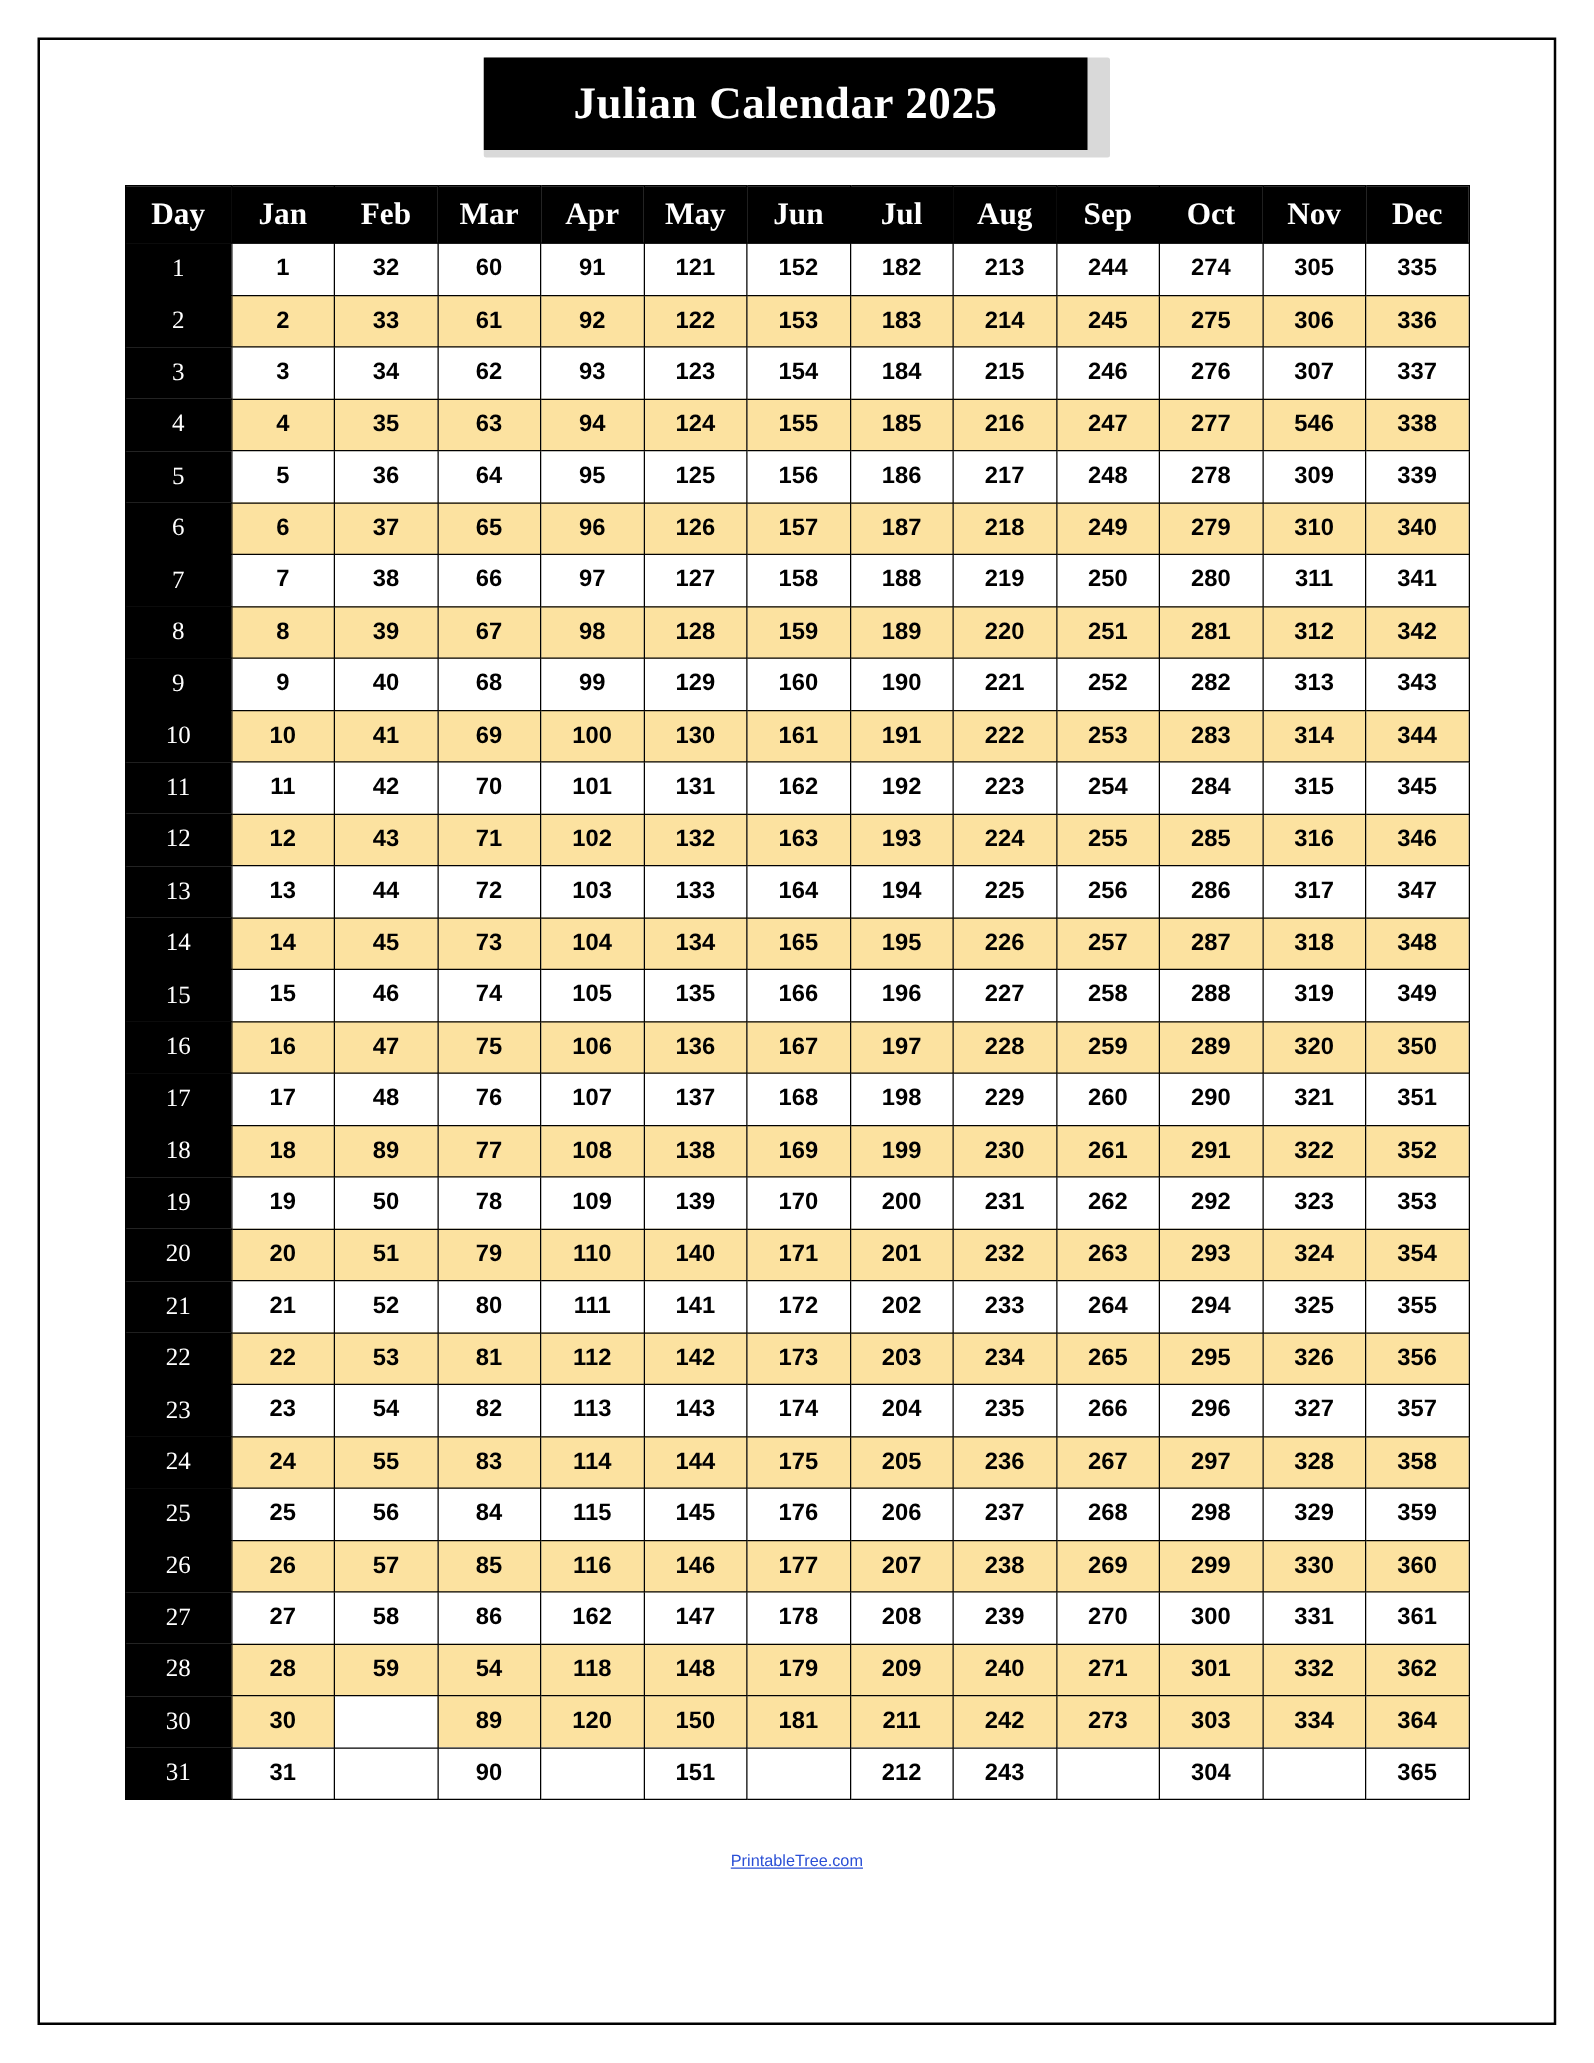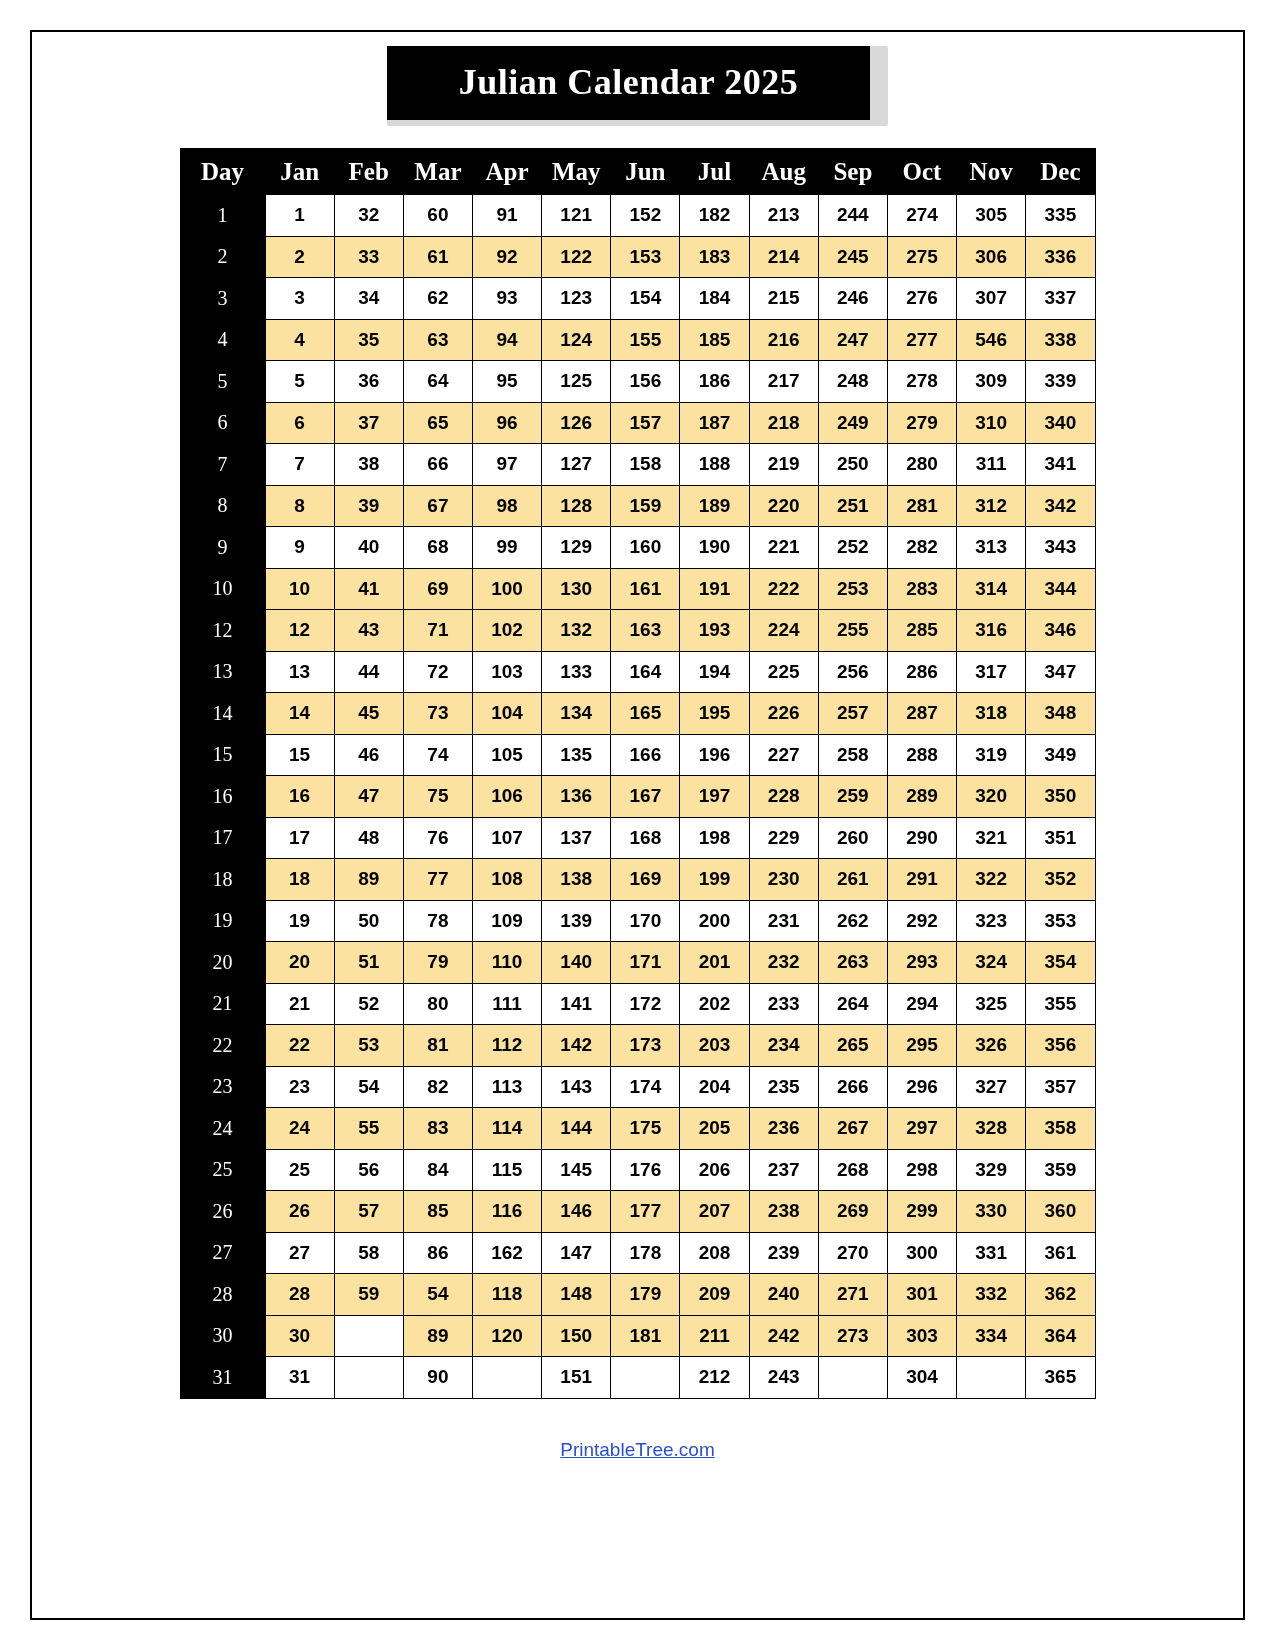--- a/index.html
+++ b/index.html
@@ -44,21 +44,21 @@
     color: #ffffff;
     font-size: 36px;
     font-weight: bold;
     letter-spacing: 0.5px;
     padding: 15px 72px 17px 72px;
     text-align: center;
     font-family: "Liberation Serif", serif;
   }
   table.cal {
     border-collapse: collapse;
-    width: 916px;
+    width: 1076px;
     margin: 0 auto;
     table-layout: fixed;
   }
   table.cal th, table.cal td {
     border: 1px solid #000000;
     text-align: center;
     font-family: "Liberation Sans", sans-serif;
   }
   table.cal thead th {
     background: #000000;
@@ -95,21 +95,21 @@
   }
   table.cal tr.alt td.val.empty {
     background: #ffffff;
   }
   .footer {
     text-align: center;
     margin-top: 40px;
   }
   .footer a {
     color: #2a4fd6;
-    font-size: 19px;
+    font-size: 13px;
     font-family: "Liberation Sans", sans-serif;
     text-decoration: underline;
   }
 </style>
 </head>
 <body>
 
 <div class="page-border"></div>
 
 <div class="inner">
@@ -282,20 +282,35 @@
           <td class="val">100</td>
           <td class="val">130</td>
           <td class="val">161</td>
           <td class="val">191</td>
           <td class="val">222</td>
           <td class="val">253</td>
           <td class="val">283</td>
           <td class="val">314</td>
           <td class="val">344</td>
         </tr>
+        <tr>
+          <td class="daycol">11</td>
+          <td class="val">11</td>
+          <td class="val">42</td>
+          <td class="val">70</td>
+          <td class="val">101</td>
+          <td class="val">131</td>
+          <td class="val">162</td>
+          <td class="val">192</td>
+          <td class="val">223</td>
+          <td class="val">254</td>
+          <td class="val">284</td>
+          <td class="val">315</td>
+          <td class="val">345</td>
+        </tr>
         <tr class="alt">
           <td class="daycol">12</td>
           <td class="val">12</td>
           <td class="val">43</td>
           <td class="val">71</td>
           <td class="val">102</td>
           <td class="val">132</td>
           <td class="val">163</td>
           <td class="val">193</td>
           <td class="val">224</td>

